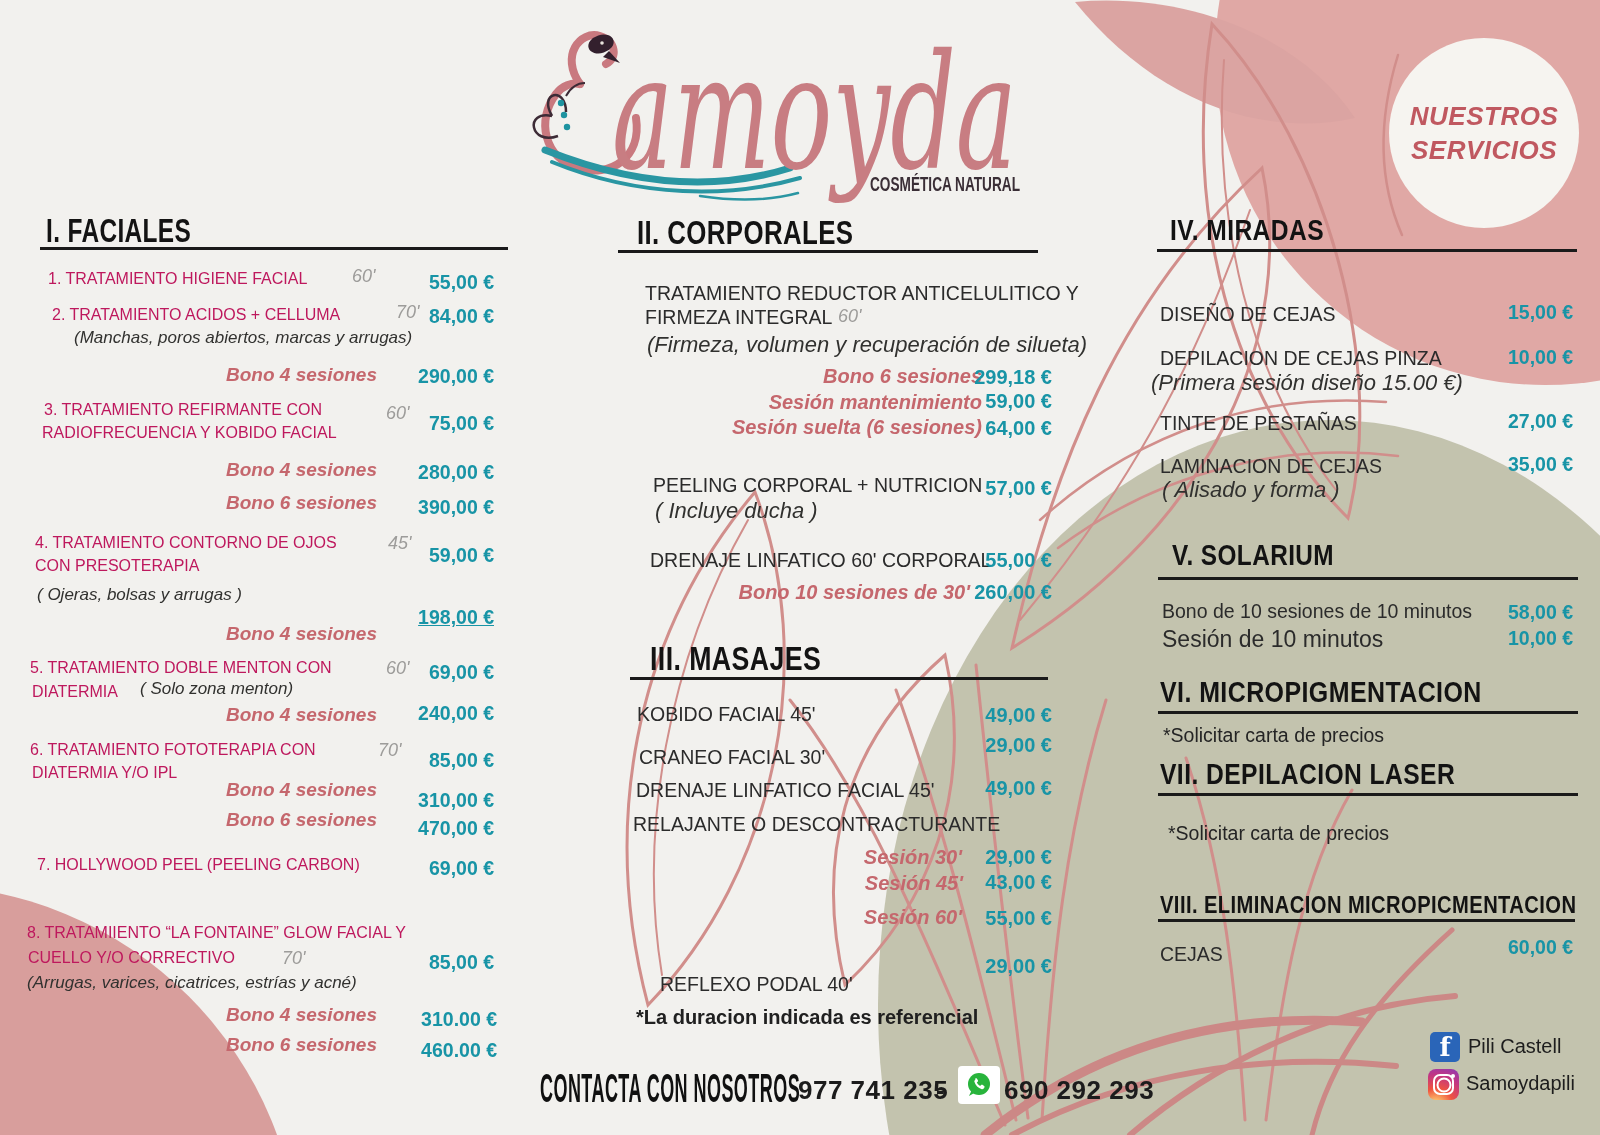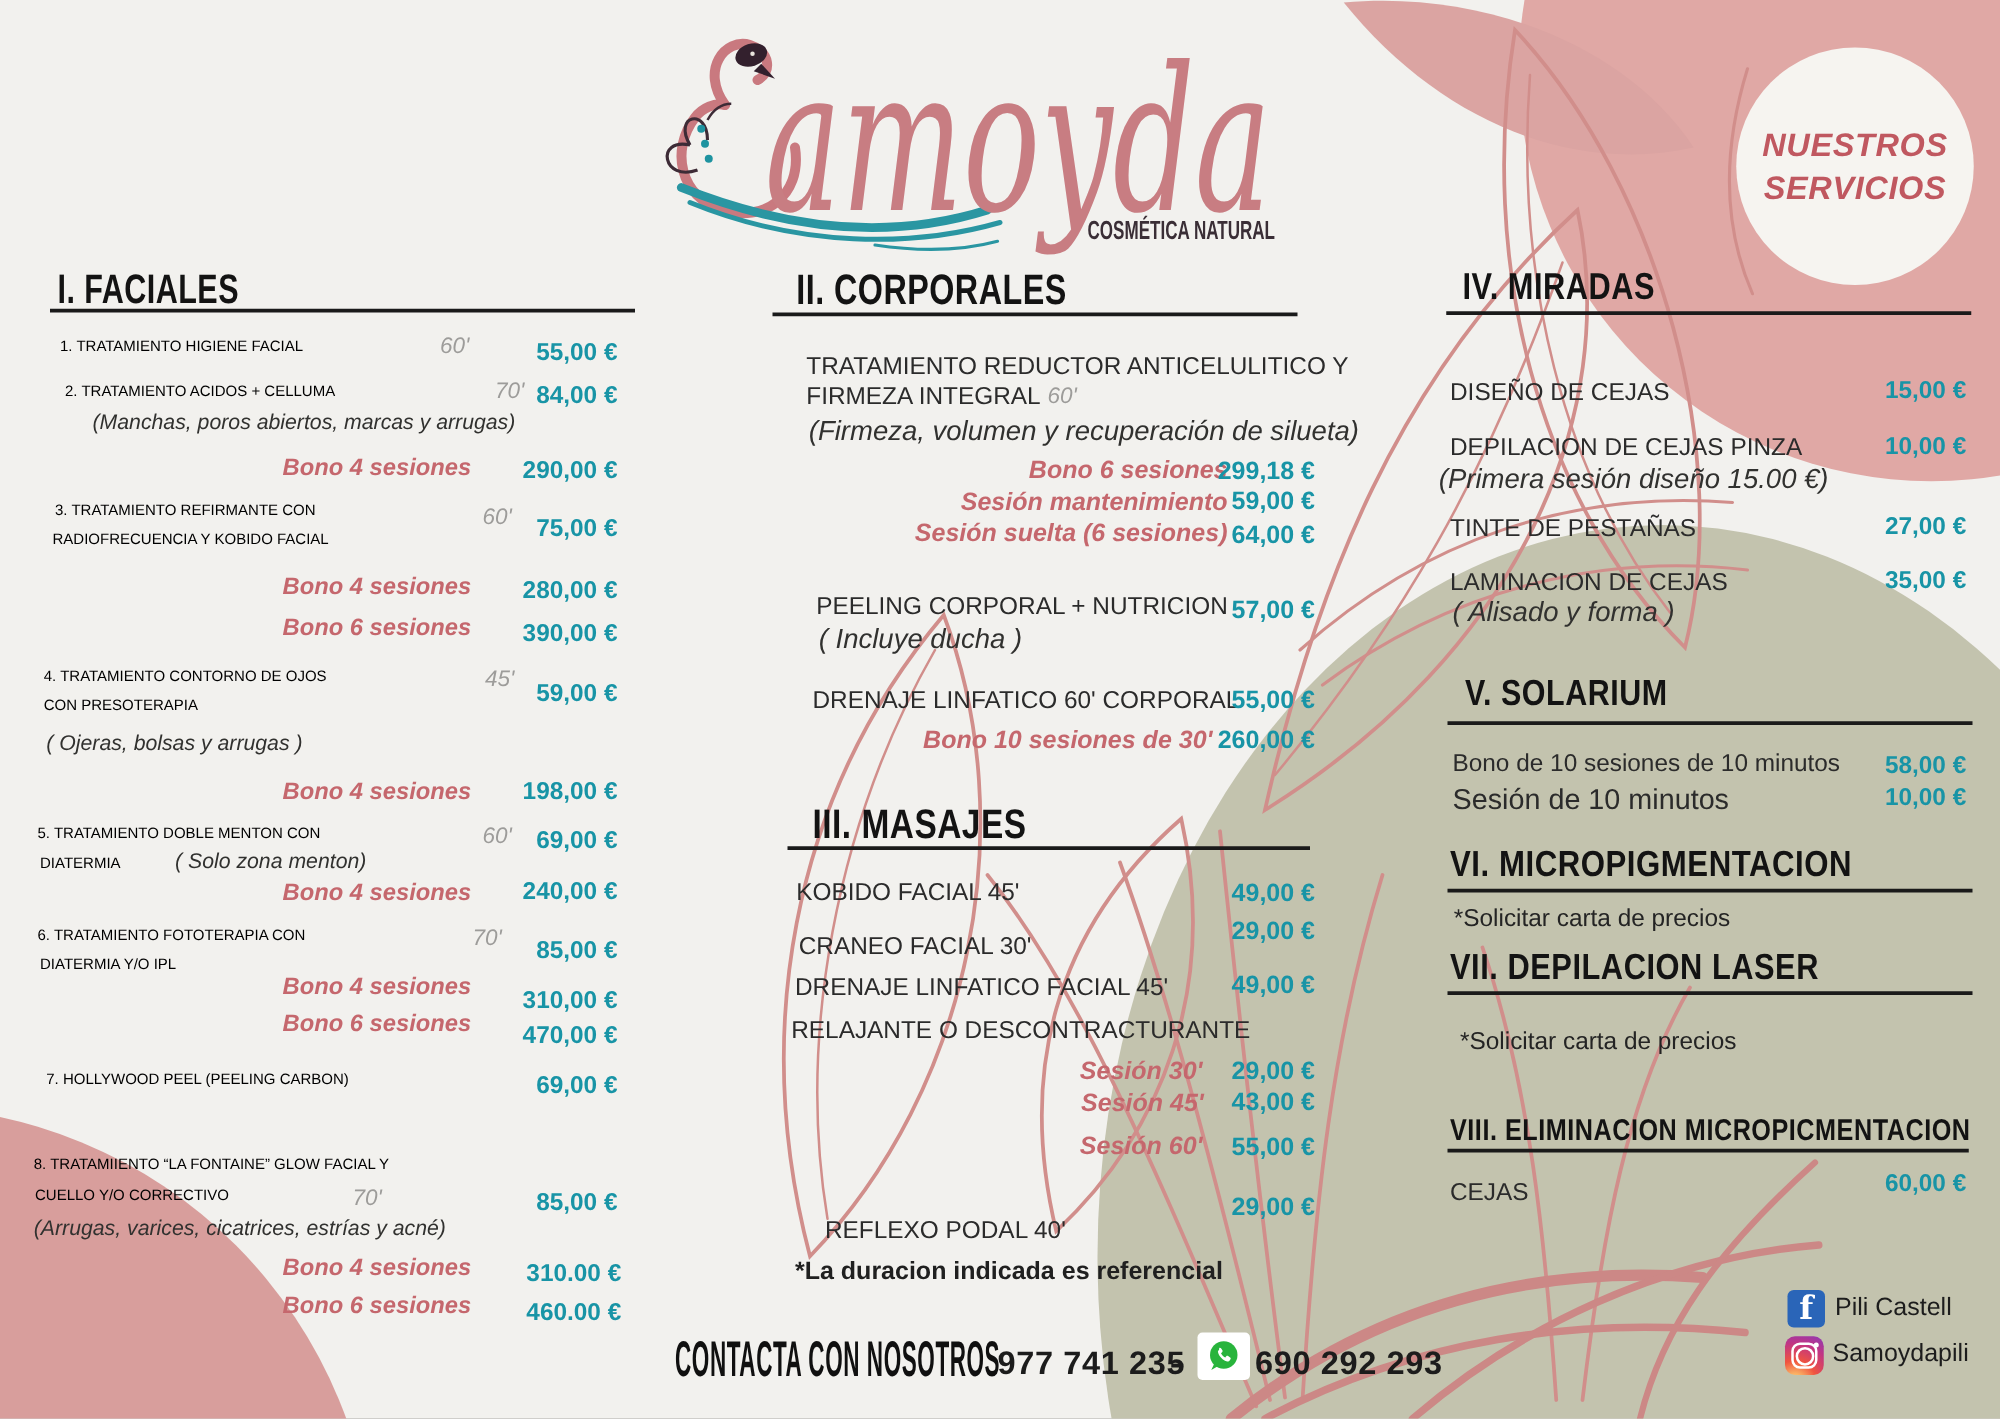--- a/index.html
+++ b/index.html
@@ -2,21 +2,21 @@
 <html><head>
 <meta charset="utf-8">
 <style>
   html,body{margin:0;padding:0;background:#9a9a9a;}
   .page{position:relative;width:1600px;height:1135px;margin:0 auto;background:#f2f1ee;overflow:hidden;
         font-family:"Liberation Sans",sans-serif;}
   .abs{position:absolute;white-space:nowrap;}
   .deco{position:absolute;left:0;top:0;pointer-events:none;}
   .hd{font-weight:bold;color:#131313;transform-origin:left top;letter-spacing:.5px;}
   .rule{position:absolute;height:3px;background:#1a1a1a;}
-  .lt{font-size:12px;color:#000000;}
+  .lt{font-size:16px;color:#be185d;}
   .mt{font-size:19.5px;color:#2b2b2b;}
   .rt{font-size:19.5px;color:#2b2b2b;}
   .nt{font-style:italic;font-size:17px;color:#31312f;}
   .ntm{font-style:italic;font-size:22px;color:#31312f;}
   .du{font-style:italic;font-size:18px;color:#9d9c9a;}
   .bn{font-weight:bold;font-style:italic;color:#c5676d;font-size:19px;}
   .bnm{font-weight:bold;font-style:italic;color:#c5676d;font-size:20px;}
   .pr{font-weight:bold;color:#1894a6;font-size:19.5px;}
   .prm{font-weight:bold;color:#1894a6;font-size:20px;}
   .badge{position:absolute;left:1389px;top:38px;width:190px;height:190px;border-radius:50%;background:#f6f4f0;
@@ -121,21 +121,21 @@
   <span class="abs pr" style="right:1106px;top:461px;">280,00 €</span>
   <span class="abs bn" style="right:1223px;top:492px;">Bono 6 sesiones</span>
   <span class="abs pr" style="right:1106px;top:496px;">390,00 €</span>
 
   <span class="abs lt" style="left:35px;top:534px;">4. TRATAMIENTO CONTORNO DE OJOS</span>
   <span class="abs lt" style="left:35px;top:557px;">CON PRESOTERAPIA</span>
   <span class="abs du" style="left:388px;top:533px;">45'</span>
   <span class="abs pr" style="right:1106px;top:544px;">59,00 €</span>
   <span class="abs nt" style="left:37px;top:585px;">( Ojeras, bolsas y arrugas )</span>
   <span class="abs bn" style="right:1223px;top:623px;">Bono 4 sesiones</span>
-  <span class="abs pr" style="right:1106px;top:622px;">198,00 €</span>
+  <span class="abs pr" style="right:1106px;top:606px;text-decoration:underline;">198,00 €</span>
 
   <span class="abs lt" style="left:30px;top:659px;">5. TRATAMIENTO DOBLE MENTON CON</span>
   <span class="abs lt" style="left:32px;top:683px;">DIATERMIA</span>
   <span class="abs nt" style="left:140px;top:679px;">( Solo zona menton)</span>
   <span class="abs du" style="left:386px;top:658px;">60'</span>
   <span class="abs pr" style="right:1106px;top:661px;">69,00 €</span>
   <span class="abs bn" style="right:1223px;top:704px;">Bono 4 sesiones</span>
   <span class="abs pr" style="right:1106px;top:702px;">240,00 €</span>
 
   <span class="abs lt" style="left:30px;top:741px;">6. TRATAMIENTO FOTOTERAPIA CON</span>

